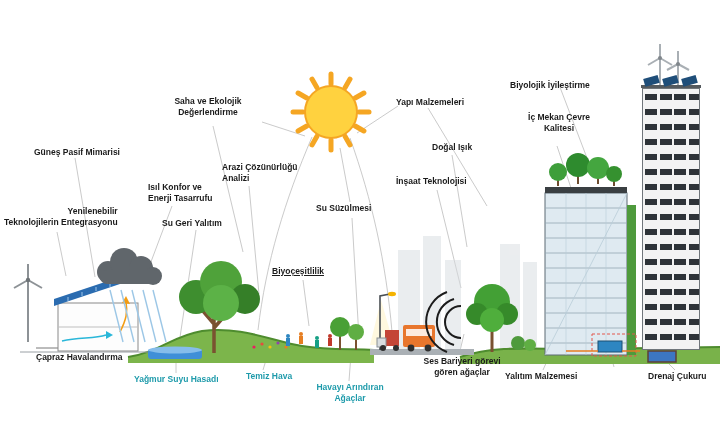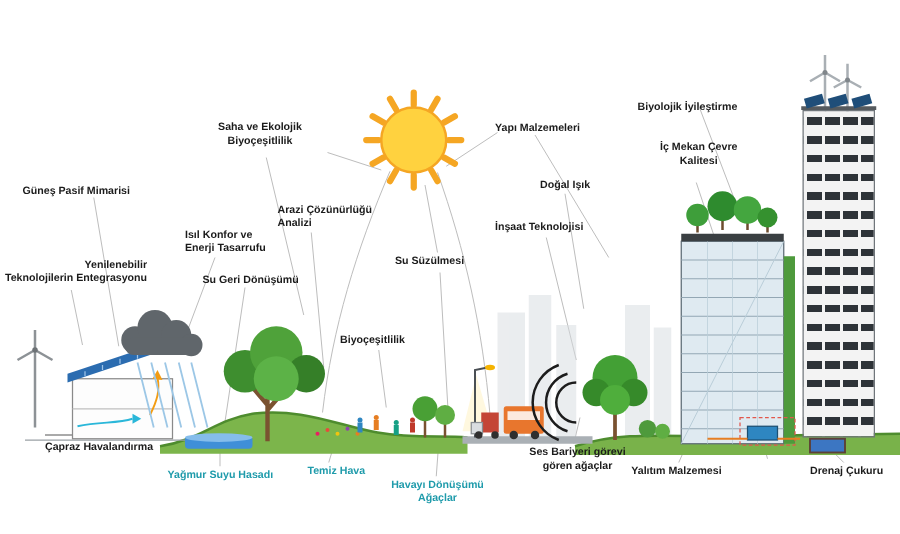--- a/index.html
+++ b/index.html
@@ -241,42 +241,42 @@
           <path d="M345,87.8L350,79.1"></path>
           <path d="M355.2,98L363.9,93"></path>
       </g>
       <circle cx="331" cy="112" r="26" fill="#ffd23f" stroke="#f5a623" stroke-width="2"></circle>
     </g>
   </svg>
 
   <div id="tall-building"></div>
 
   <div id="labels">
-      <div class="label" style="left: 18px; top: 147px; text-align: left; color: rgb(27, 27, 27);">Güneş Pasif Mimarisi</div>
+      <div class="label" style="left: 34px; top: 147px; text-align: left; color: rgb(27, 27, 27);">Güneş Pasif Mimarisi</div>
       <div class="label" style="left: 158px; top: 96px; width: 100px; text-align: center; color: rgb(27, 27, 27);">Saha ve Ekolojik
-Biyoçeşitlilik</div>
+Değerlendirme</div>
       <div class="label" style="left: 396px; top: 97px; text-align: left; color: rgb(27, 27, 27);">Yapı Malzemeleri</div>
       <div class="label" style="left: 510px; top: 68px; text-align: left; color: rgb(27, 27, 27); margin-top: 12px;">Biyolojik İyileştirme</div>
       <div class="label" style="left: 518px; top: 112px; width: 82px; text-align: center; color: rgb(27, 27, 27);">İç Mekan Çevre
 Kalitesi</div>
       <div class="label" style="left: 432px; top: 142px; text-align: right; color: rgb(27, 27, 27);">Doğal Işık</div>
       <div class="label" style="left: 396px; top: 176px; text-align: left; color: rgb(27, 27, 27);">İnşaat Teknolojisi</div>
       <div class="label" style="left: 222px; top: 162px; text-align: left; color: rgb(27, 27, 27);">Arazi Çözünürlüğü
 Analizi</div>
       <div class="label" style="left: 148px; top: 182px; text-align: left; color: rgb(27, 27, 27);">Isıl Konfor ve
 Enerji Tasarrufu</div>
-      <div class="label" style="left: 162px; top: 218px; text-align: left; color: rgb(27, 27, 27);">Su Geri Dönüşümü</div>
+      <div class="label" style="left: 162px; top: 218px; text-align: left; color: rgb(27, 27, 27);">Su Geri Yalıtım</div>
       <div class="label" style="left: 4px; top: 206px; text-align: right; color: rgb(27, 27, 27);">Yenilenebilir
 Teknolojilerin Entegrasyonu</div>
       <div class="label" style="left: 316px; top: 203px; text-align: left; color: rgb(27, 27, 27);">Su Süzülmesi</div>
-      <div class="label" style="left: 272px; top: 266px; text-align: right; color: rgb(27, 27, 27);">Biyoçeşitlilik</div>
+      <div class="label" style="left: 272px; top: 266px; text-align: right; color: rgb(27, 27, 27); text-decoration: underline;">Biyoçeşitlilik</div>
       <div class="label" style="left: 36px; top: 352px; text-align: left; color: rgb(27, 27, 27);">Çapraz Havalandırma</div>
       <div class="label" style="left: 134px; top: 374px; text-align: center; color: rgb(31, 155, 171);">Yağmur Suyu Hasadı</div>
       <div class="label" style="left: 246px; top: 371px; text-align: left; color: rgb(31, 155, 171);">Temiz Hava</div>
-      <div class="label" style="left: 308px; top: 382px; width: 84px; text-align: center; color: rgb(31, 155, 171);">Havayı Dönüşümü
+      <div class="label" style="left: 308px; top: 382px; width: 84px; text-align: center; color: rgb(31, 155, 171);">Havayı Arındıran
 Ağaçlar</div>
       <div class="label" style="left: 420px; top: 356px; width: 84px; text-align: center; color: rgb(27, 27, 27);">Ses Bariyeri görevi
 gören ağaçlar</div>
       <div class="label" style="left: 505px; top: 371px; text-align: left; color: rgb(27, 27, 27);">Yalıtım Malzemesi</div>
       <div class="label" style="left: 648px; top: 371px; text-align: left; color: rgb(27, 27, 27);">Drenaj Çukuru</div>
     </div>
 
 </div>
 
 </body></html>

